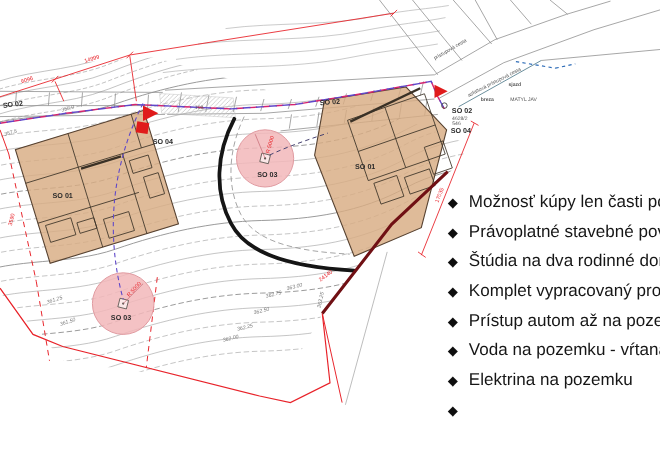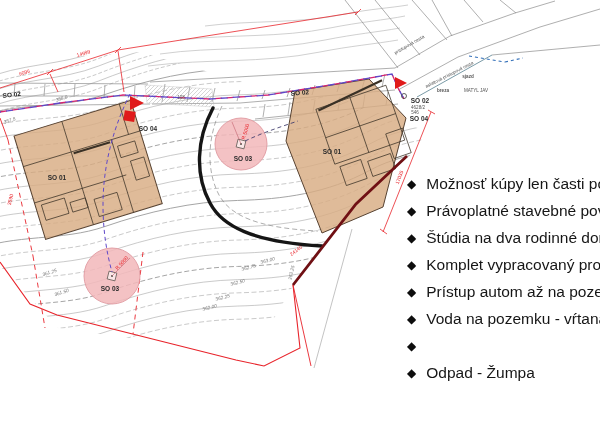--- a/index.html
+++ b/index.html
@@ -234,20 +234,20 @@
     <li>
         <span class="bullet">◆</span>
         <span>Prístup autom až na pozemok</span>
       </li>
     <li>
         <span class="bullet">◆</span>
         <span>Voda na pozemku - vŕtaná studňa</span>
       </li>
     <li>
         <span class="bullet">◆</span>
-      </li>
-    <li>
-        <span class="bullet">◆</span>
-        <span>Odpad - Žumpa</span>
+        <span>Elektrina na pozemku</span>
+      </li>
+    <li>
+        <span class="bullet">◆</span>
       </li>
   </ul>
 
 </div>
 
 </body></html>

